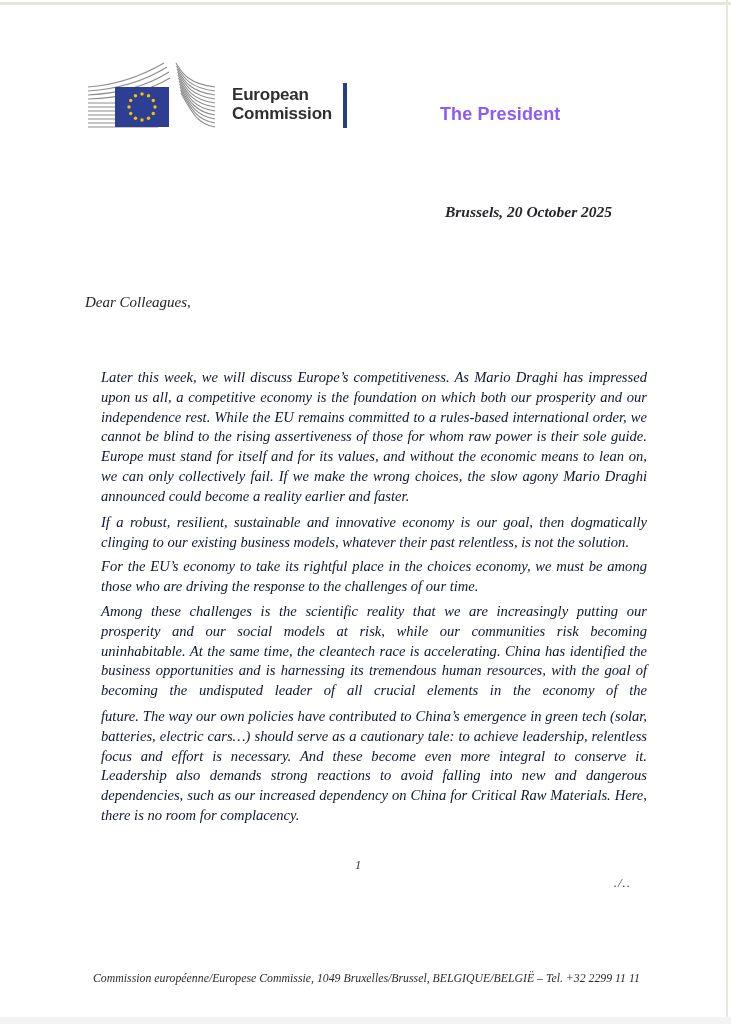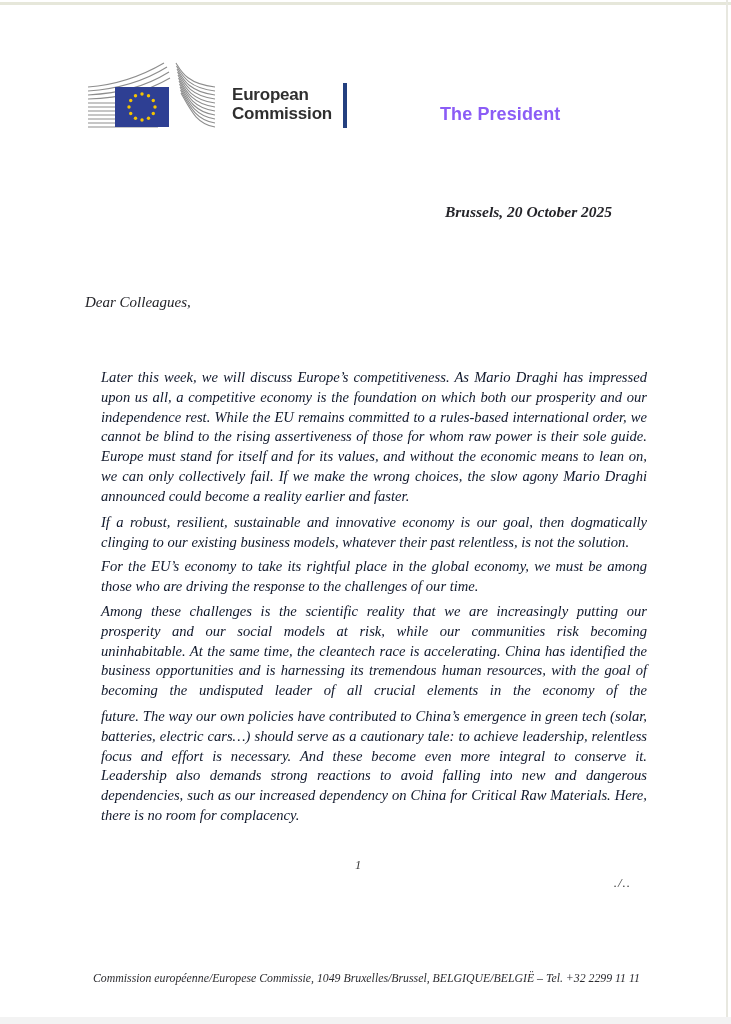--- a/index.html
+++ b/index.html
@@ -128,21 +128,21 @@
   </header>
 
   <div class="office-title">The President</div>
 
   <div class="dateline">Brussels, 20 October 2025</div>
 
   <div class="bodycol">
     <div class="salutation">Dear Colleagues,</div>
     <p class="para p1">Later this week, we will discuss Europe’s competitiveness. As Mario Draghi has impressed upon us all, a competitive economy is the foundation on which both our prosperity and our independence rest. While the EU remains committed to a rules-based international order, we cannot be blind to the rising assertiveness of those for whom raw power is their sole guide. Europe must stand for itself and for its values, and without the economic means to lean on, we can only collectively fail. If we make the wrong choices, the slow agony Mario Draghi announced could become a reality earlier and faster.</p>
     <p class="para p2">If a robust, resilient, sustainable and innovative economy is our goal, then dogmatically clinging to our existing business models, whatever their past relentless, is not the solution.</p>
-    <p class="para p3">For the EU’s economy to take its rightful place in the global economy, we must be among those who are driving the response to the challenges of our time.</p>
+    <p class="para p3">For the EU’s economy to take its rightful place in the choices economy, we must be among those who are driving the response to the challenges of our time.</p>
     <p class="para p4">Among these challenges is the scientific reality that we are increasingly putting our prosperity and our social models at risk, while our communities risk becoming uninhabitable. At the same time, the cleantech race is accelerating. China has identified the business opportunities and is harnessing its tremendous human resources, with the goal of becoming the undisputed leader of all crucial elements in the economy of the</p>
     <p class="para p5">future. The way our own policies have contributed to China’s emergence in green tech (solar, batteries, electric cars…) should serve as a cautionary tale: to achieve leadership, relentless focus and effort is necessary. And these become even more integral to conserve it. Leadership also demands strong reactions to avoid falling into new and dangerous dependencies, such as our increased dependency on China for Critical Raw Materials. Here, there is no room for complacency.</p>
     <div class="page-number">1</div>
     <div class="continuation-mark">./..</div>
     <footer class="footer-address">Commission européenne/Europese Commissie, 1049 Bruxelles/Brussel, BELGIQUE/BELGIË – Tel. +32 2299 11 11</footer>
   </div>
 
 </div>
 
 </body></html>

